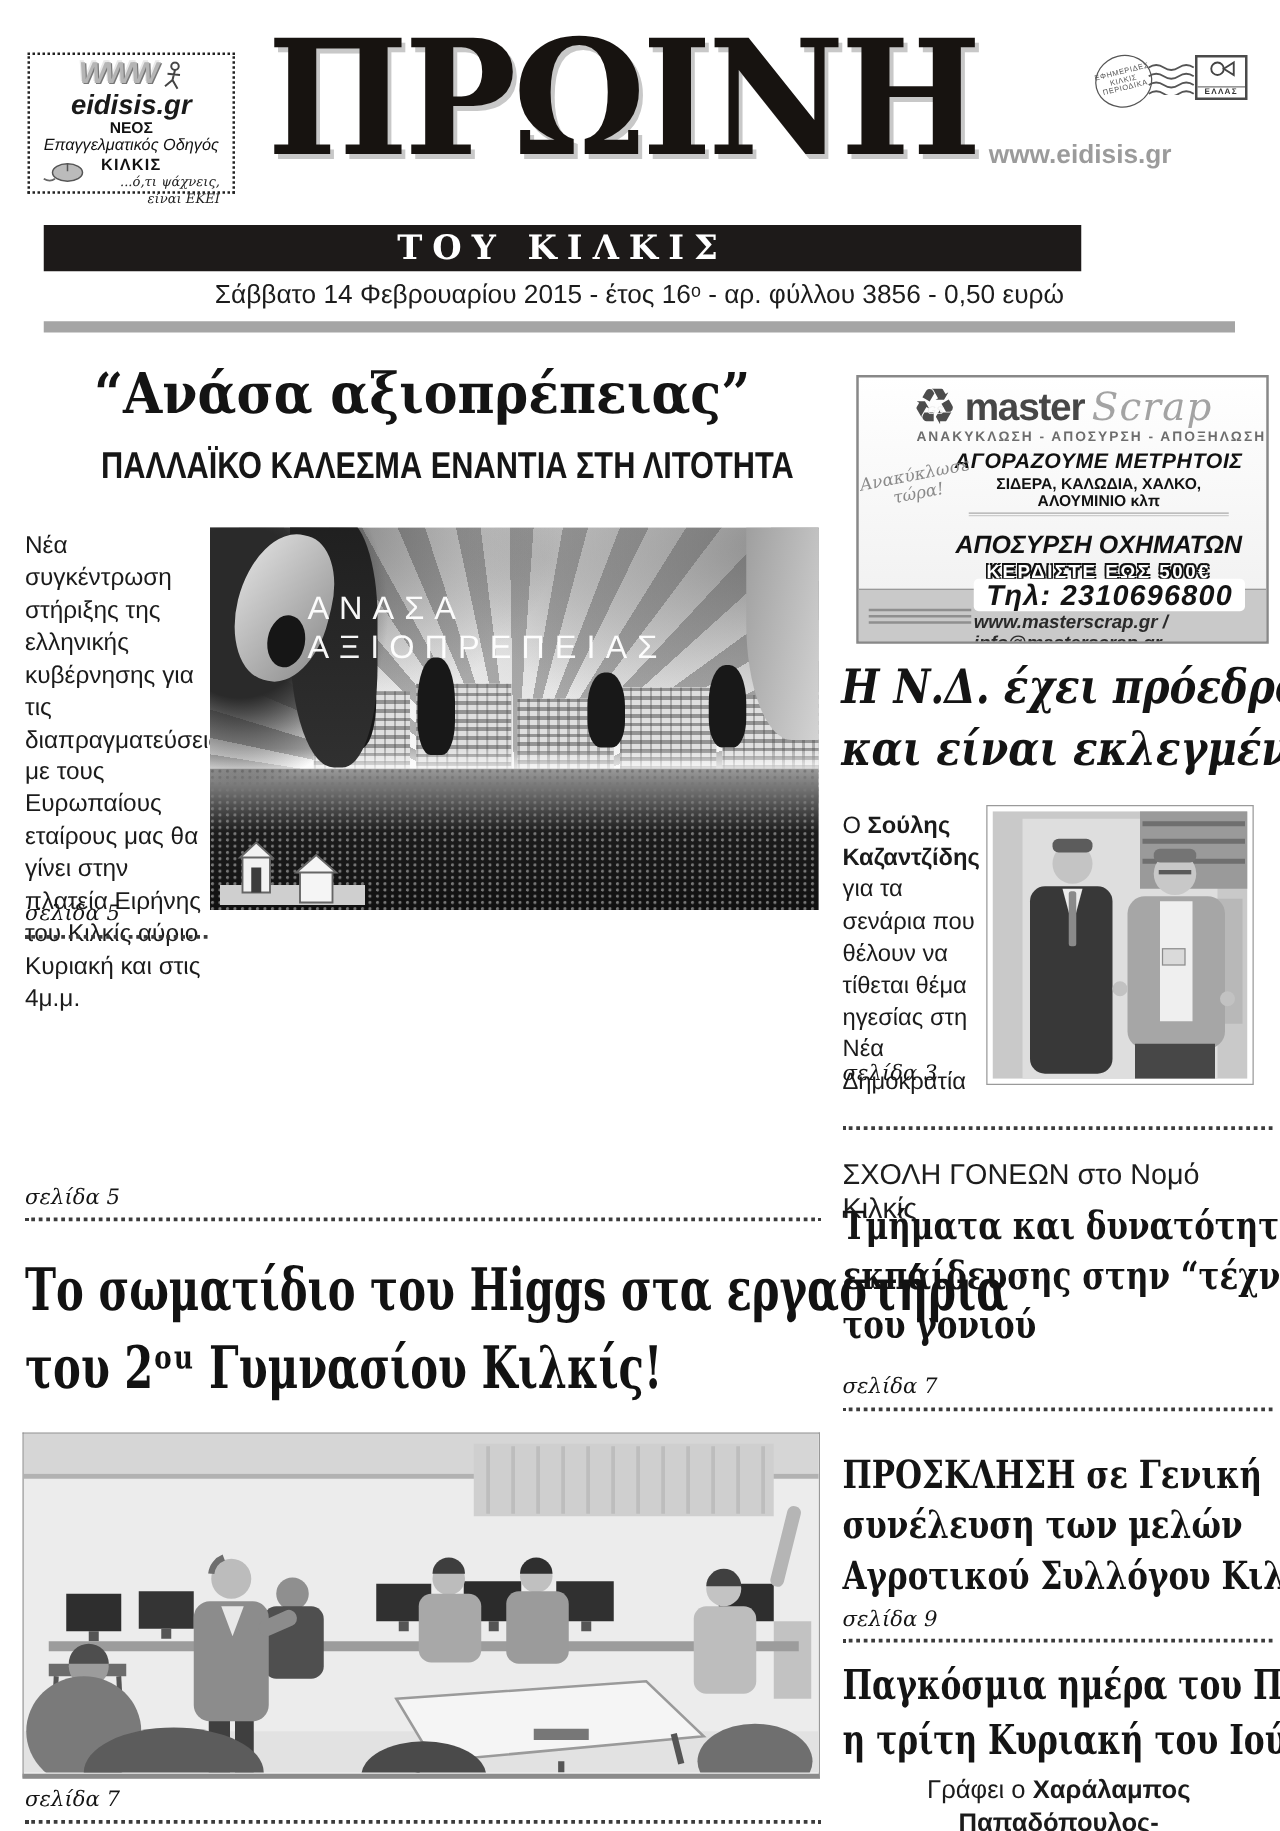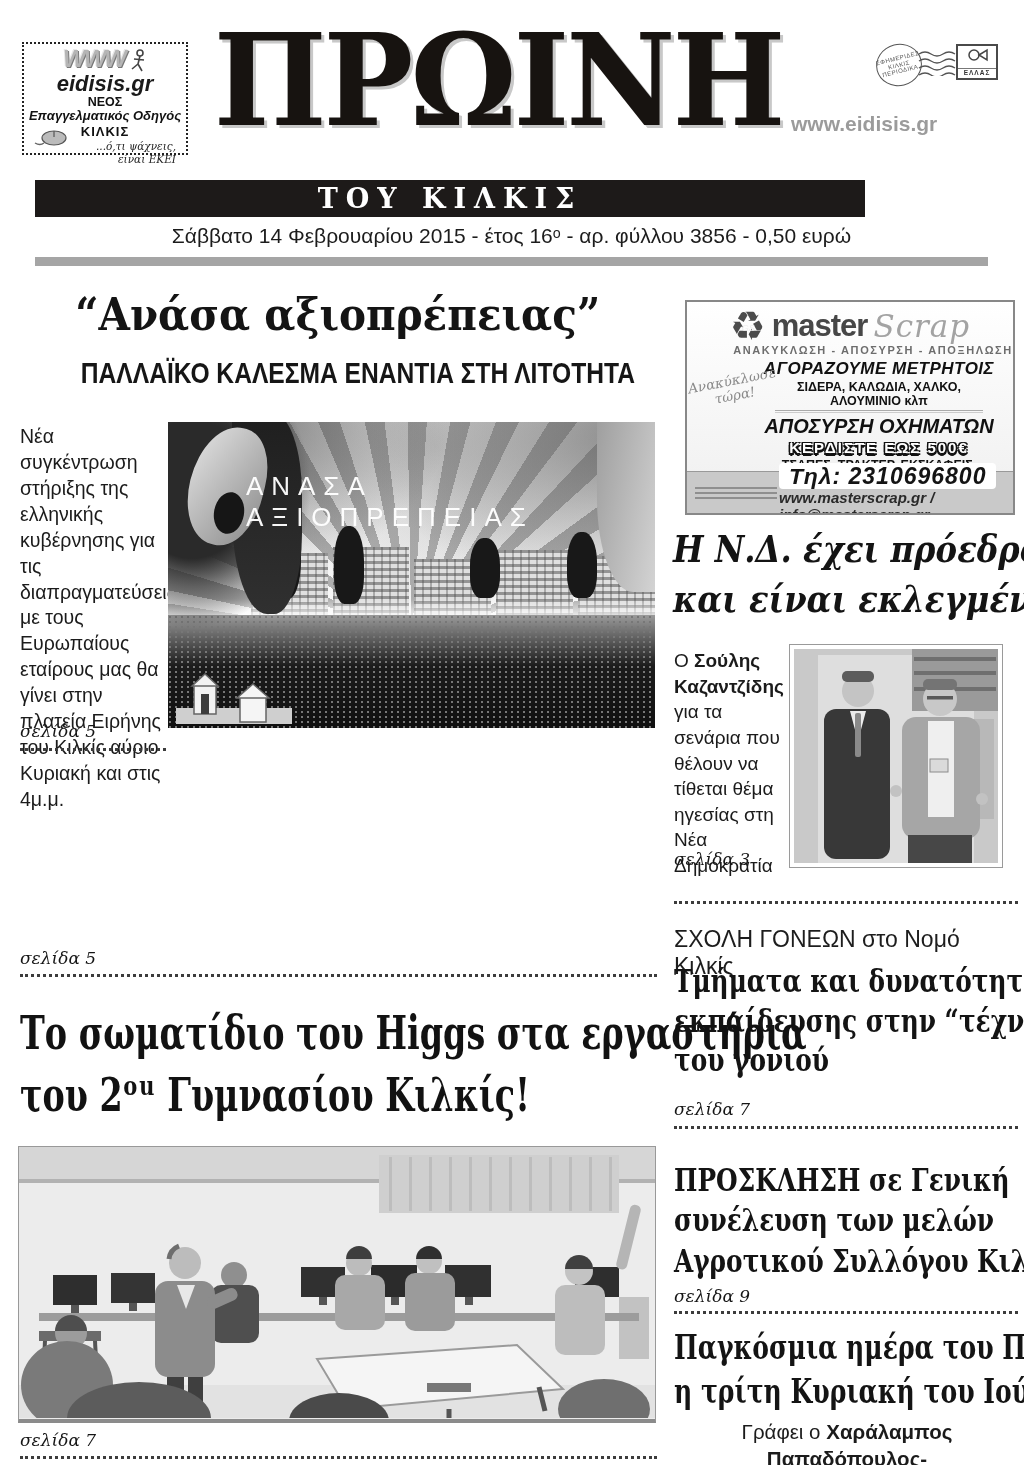--- a/index.html
+++ b/index.html
@@ -18,21 +18,21 @@
   .cx90c{transform:scaleX(.90);transform-origin:50% 60%}
   .pageref{font-family:"DejaVu Serif",serif;font-style:italic;font-size:17px;color:#151515}
   .dotted{border-bottom:3px dotted #3c3c3c;height:0}
 
   
   .promo{left:22px;top:42px;width:166px;height:113px;border:2px dotted #222;padding:3px 4px;text-align:center;background:#fff}
   .promo .wwwrow{display:flex;justify-content:center;align-items:flex-end;gap:4px;height:26px}
   .promo .www{font-weight:bold;font-style:italic;font-size:24px;color:#b5b5b5;text-shadow:1px 1px 0 #777,-1px -1px 0 #e8e8e8;letter-spacing:-2px}
   .promo .site{font-size:22px;font-weight:bold;font-style:italic;color:#1a1a1a;line-height:1}
   .promo .l1{font-size:12.5px;font-weight:bold;line-height:1.15}
-  .promo .l2{font-size:13px;font-weight:bold;font-style:italic;line-height:1.15}
+  .promo .l2{font-size:13px;font-weight:normal;font-style:italic;line-height:1.15}
   .promo .l3{font-size:13px;font-weight:bold;letter-spacing:1px;line-height:1.2}
   .promo .scriptln{font-family:"DejaVu Serif",serif;font-style:italic;font-size:10.5px;color:#222;text-align:right;line-height:1.2;padding-right:6px}
   .promo .mouse{position:absolute;left:10px;bottom:6px}
 
   .mast-title{left:192px;top:16px;width:612px;text-align:center;
     font-family:"DejaVu Serif",serif;font-weight:bold;font-size:116px;line-height:1.05;
     letter-spacing:-3px;color:#171310;transform:scale(1.03,1.1);transform-origin:50% 20%;
     text-shadow:3px 3px 0 #c8c8c8}
   .mast-site{left:791px;top:112px;width:230px;font-size:21px;font-weight:bold;color:#9b9b9b;letter-spacing:0}
   .stamp-round{left:876px;top:44px;width:46px;height:42px;border:1.5px solid #555;border-radius:50%;
@@ -95,21 +95,21 @@
   .ad .bb{font-size:31px;font-weight:bold;color:#474747;letter-spacing:-1px}
   .ad .bs{font-size:31px;font-style:italic;font-family:"DejaVu Serif",serif;color:#a3a3a3;letter-spacing:1px}
   .ad .tag{text-align:center;font-size:11px;font-weight:bold;color:#6d6d6d;letter-spacing:1.6px;padding-left:46px}
   .ad .body{position:relative;margin-top:3px}
   .ad .note{position:absolute;left:2px;top:14px;transform:rotate(-11deg);font-family:"DejaVu Serif",serif;
     font-style:italic;font-size:13.5px;color:#8a8a8a;text-align:center;line-height:1.1}
   .ad .mid{margin-left:74px;width:236px;text-align:center}
   .ad .buyt{font-size:17px;font-weight:bold;font-style:italic;letter-spacing:.5px}
   .ad .buyi{font-size:12.5px;font-weight:bold;margin-top:1px}
   .ad .fine{height:3px;border-top:1px solid #aaa;border-bottom:1px solid #ccc;margin:2px 14px}
-  .ad .wdt{font-size:20px;font-weight:bold;font-style:italic;margin-top:2px}
+  .ad .wdt{font-size:20px;font-weight:bold;font-style:italic;margin-top:12px}
   .ad .win{font-size:15px;font-weight:bold;letter-spacing:2px;color:#fff;margin-top:1px;
     text-shadow:-1.5px -1.5px 0 #111,1.5px -1.5px 0 #111,-1.5px 1.5px 0 #111,1.5px 1.5px 0 #111,0 2.5px 0 #111}
   .ad .veh{font-size:12.5px;font-weight:bold;margin-top:2px}
   .ad .fb{position:absolute;right:6px;bottom:2px;width:30px;height:13px;border:1px solid #999;background:#e5e5e5;
     font-size:10px;font-weight:bold;color:#555;text-align:center;line-height:11px}
   .ad .bar{position:absolute;left:0;right:0;bottom:0;height:42px;background:#c9c9c9;border-top:1px solid #999;
     display:flex;align-items:center;padding:0 6px}
   .ad .blq{width:86px}
   .ad .blq div{height:2px;background:#8f8f8f;margin:3px 2px}
   .ad .phonewrap{flex:1;text-align:left}

